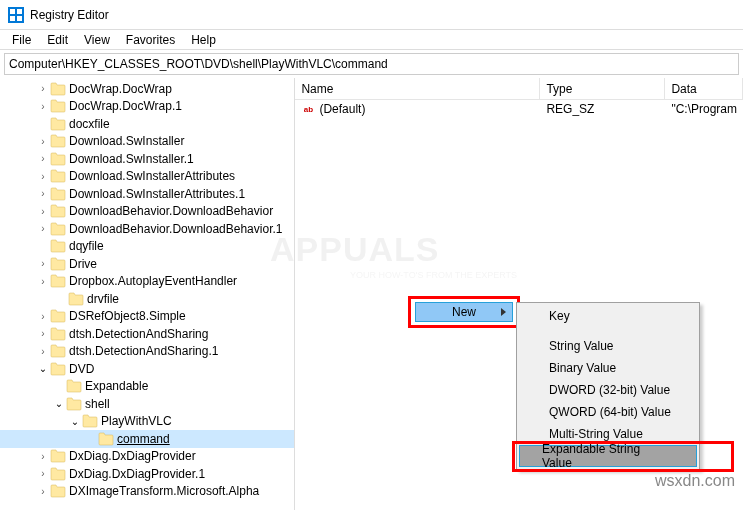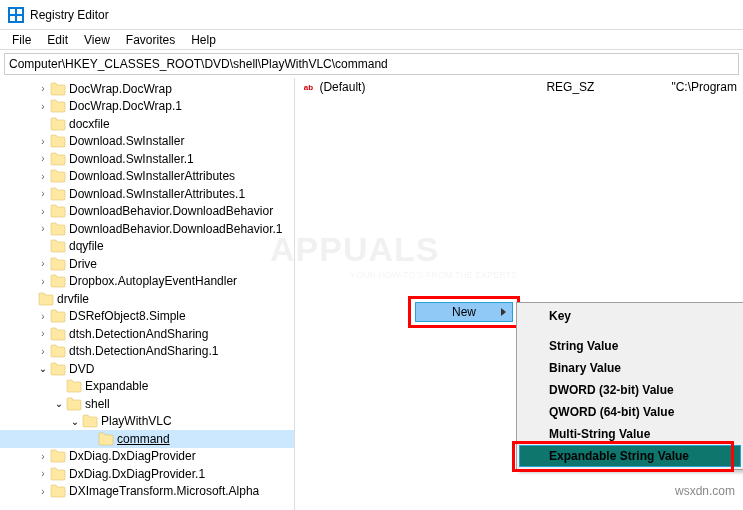--- a/index.html
+++ b/index.html
@@ -29,26 +29,26 @@
 .value-row { display: flex; height: 18px; align-items: center; }
 .value-row .col { padding: 0 6px; display: flex; align-items: center; }
 .string-icon { width: 14px; height: 14px; margin-right: 4px; display: inline-flex; align-items: center; justify-content: center; }
 .string-icon span { font-size: 8px; color: #c00; font-weight: bold; }
 
 .ctx-sub { position: absolute; left: 415px; top: 302px; width: 98px; height: 20px; background: #90c8f6; border: 1px solid #26a0da; display: flex; align-items: center; z-index: 10; }
 .ctx-sub .arrow { width: 4px; height: 0; border-top: 4px solid transparent; border-bottom: 4px solid transparent; border-left: 5px solid #333; position: absolute; right: 6px; }
 .ctx-sub .lbl { flex: 1; text-align: center; }
 .ctx-sub-hl { position: absolute; left: 408px; top: 296px; width: 112px; height: 32px; border: 3px solid #ff0000; z-index: 9; pointer-events: none; }
 
-.ctx-menu { position: absolute; left: 516px; top: 302px; width: 228px; background: #f0f0f0; border: 1px solid #a0a0a0; box-shadow: 3px 3px 3px rgba(0,0,0,0.2); z-index: 11; padding: 2px; font-weight: bold; }
+.ctx-menu { position: absolute; left: 516px; top: 302px; width: 184px; background: #f0f0f0; border: 1px solid #a0a0a0; box-shadow: 3px 3px 3px rgba(0,0,0,0.2); z-index: 11; padding: 2px; }
 .ctx-item { height: 22px; display: flex; align-items: center; padding: 0 24px 0 30px; cursor: default; }
-.ctx-item.highlighted { background: #0f766e; border: 1px solid #26a0da; padding: 0 23px 0 29px; height: 22px; }
+.ctx-item.highlighted { background: #a3a3a3; border: 1px solid #26a0da; padding: 0 23px 0 22px; height: 22px; }
 .ctx-hl { position: absolute; left: 512px; top: 441px; width: 222px; height: 31px; border: 3px solid #ff0000; z-index: 12; pointer-events: none; }
 
-.watermark { position: absolute; right: 8px; bottom: 12px; font-size: 12px; color: #888; z-index: 5; }
+.watermark { position: absolute; right: 8px; bottom: 20px; font-size: 16px; color: #888; z-index: 5; }
 
 
 .wm-appuals { position: absolute; left: 270px; top: 230px; opacity: 0.08; font-size: 34px; color: #555; z-index: 0; pointer-events: none; letter-spacing: 1px; font-weight: bold; }
 .wm-appuals-sub { position: absolute; left: 350px; top: 270px; opacity: 0.06; font-size: 9px; color: #555; z-index: 0; pointer-events: none; }
 
 
 .folder svg { width: 16px; height: 14px; }
 </style>
 </head>
 <body>
@@ -156,21 +156,21 @@
           </svg></span>
         <span class="label">Drive</span>
       </div>
       <div class="tree-item" style="padding-left: 36px;">
         <span class="twisty">›</span>
         <span class="folder"><svg viewBox="0 0 16 14">
             <path d="M1 3 L1 12 Q1 13 2 13 L14 13 Q15 13 15 12 L15 4 Q15 3 14 3 L7 3 L6 1 L2 1 Q1 1 1 2 Z" fill="#ffe9a2" stroke="#d6b656" stroke-width="0.5"></path>
           </svg></span>
         <span class="label">Dropbox.AutoplayEventHandler</span>
       </div>
-      <div class="tree-item" style="padding-left: 24px;">
+      <div class="tree-item" style="padding-left: 54px;">
         <span class="twisty"></span>
         <span class="folder"><svg viewBox="0 0 16 14">
             <path d="M1 3 L1 12 Q1 13 2 13 L14 13 Q15 13 15 12 L15 4 Q15 3 14 3 L7 3 L6 1 L2 1 Q1 1 1 2 Z" fill="#ffe9a2" stroke="#d6b656" stroke-width="0.5"></path>
           </svg></span>
         <span class="label">drvfile</span>
       </div>
       <div class="tree-item" style="padding-left: 36px;">
         <span class="twisty">›</span>
         <span class="folder"><svg viewBox="0 0 16 14">
             <path d="M1 3 L1 12 Q1 13 2 13 L14 13 Q15 13 15 12 L15 4 Q15 3 14 3 L7 3 L6 1 L2 1 Q1 1 1 2 Z" fill="#ffe9a2" stroke="#d6b656" stroke-width="0.5"></path>
@@ -242,20 +242,25 @@
       </div>
       <div class="tree-item" style="padding-left: 36px;">
         <span class="twisty">›</span>
         <span class="folder"><svg viewBox="0 0 16 14">
             <path d="M1 3 L1 12 Q1 13 2 13 L14 13 Q15 13 15 12 L15 4 Q15 3 14 3 L7 3 L6 1 L2 1 Q1 1 1 2 Z" fill="#ffe9a2" stroke="#d6b656" stroke-width="0.5"></path>
           </svg></span>
         <span class="label">DXImageTransform.Microsoft.Alpha</span>
       </div>
     </div>
   <div class="values">
+    <div class="values-header">
+      <div class="col col-name">Name</div>
+      <div class="col col-type">Type</div>
+      <div class="col col-data">Data</div>
+    </div>
     <div id="value-rows">
         <div class="value-row">
           <div class="col col-name">
             <span class="string-icon">
               <span>ab</span>
             </span>
             <span>(Default)</span>
           </div>
           <div class="col col-type">REG_SZ</div>
           <div class="col col-data">"C:\Program</div>

